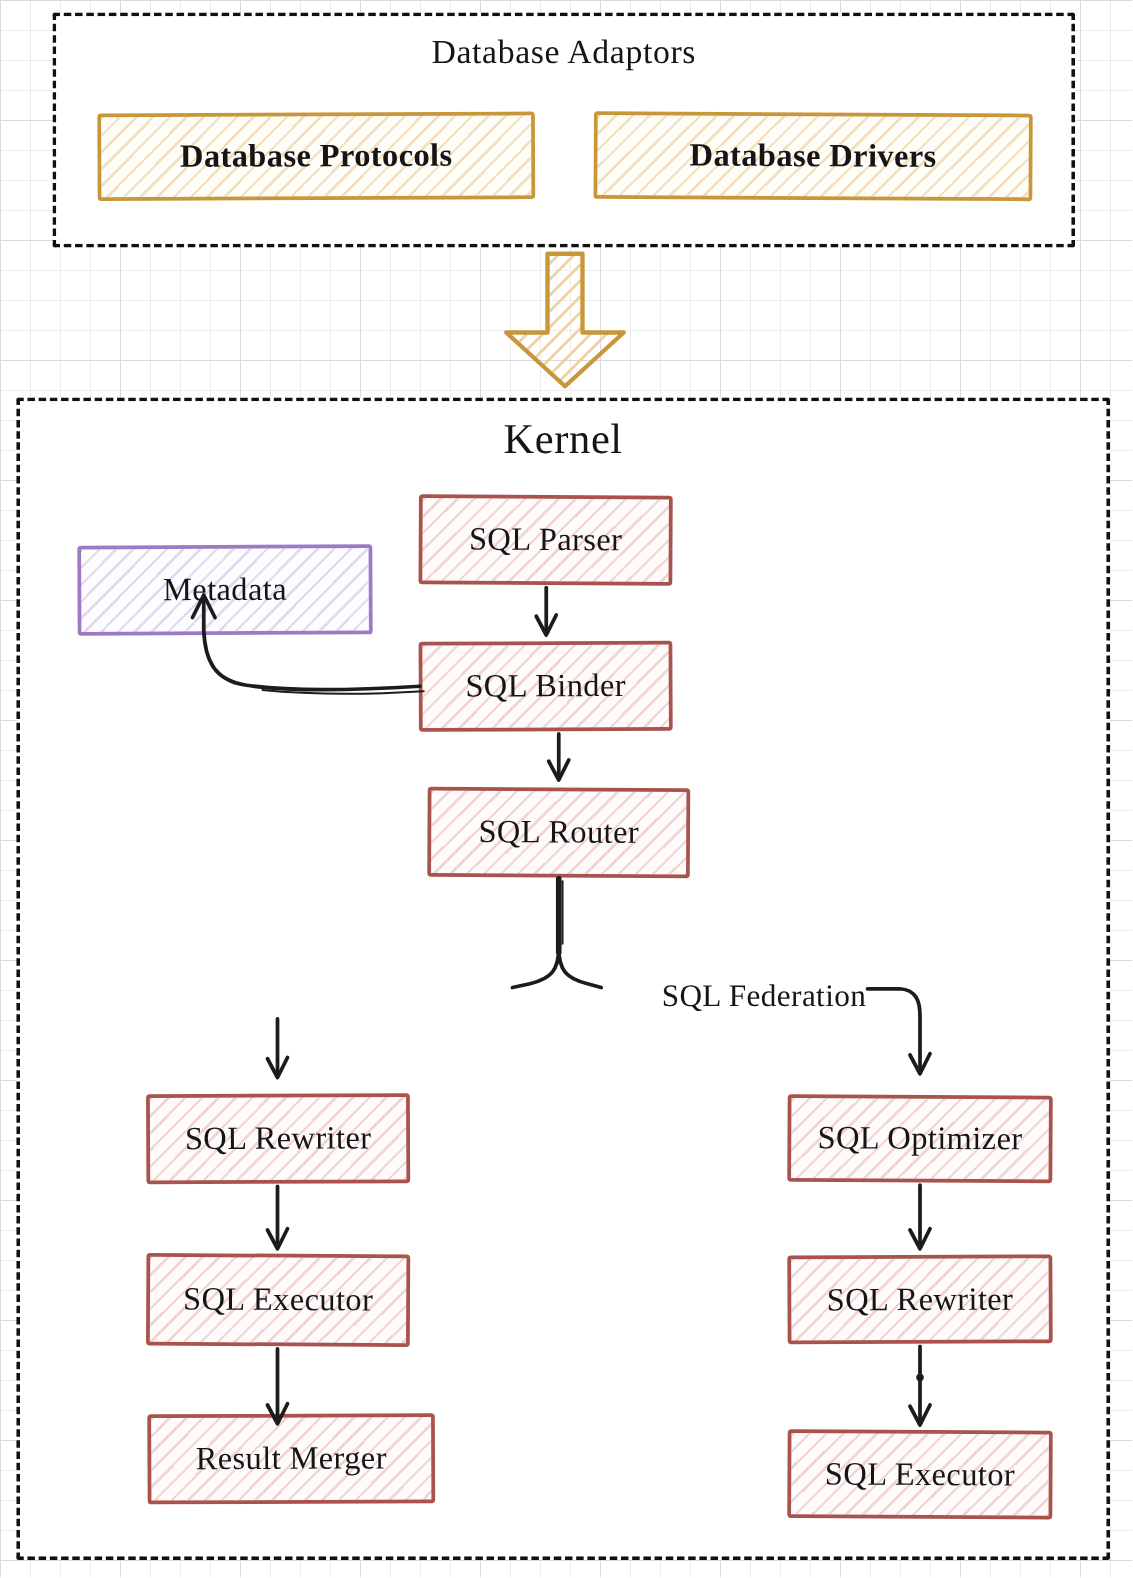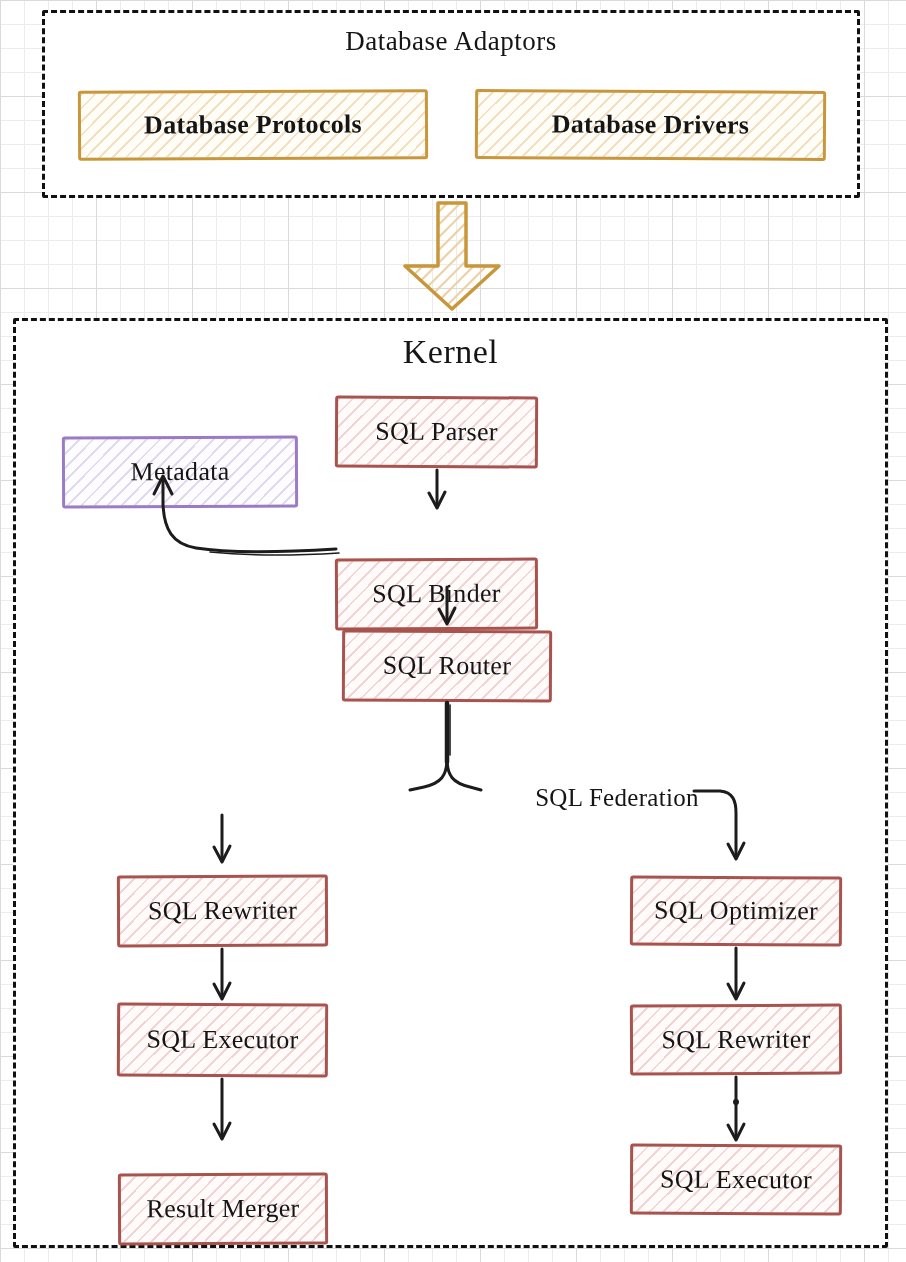--- a/index.html
+++ b/index.html
@@ -54,28 +54,28 @@
   <div class="group" style="left:42px;top:10px;width:818px;height:188px;"></div>
   <div class="group-title" style="left:42px;top:26px;width:818px;">Database Adaptors</div>
   <div class="node orange r-1" style="left:78px;top:90px;width:350px;height:70px;">Database Protocols</div>
   <div class="node orange r1" style="left:475px;top:90px;width:351px;height:70px;">Database Drivers</div>
 
   <div class="group" style="left:13px;top:318px;width:875px;height:930px;"></div>
   <div class="group-title" style="left:13px;top:333px;width:875px;font-size:34px;">Kernel</div>
 
   <div class="node purple r-1" style="left:62px;top:396px;width:236px;height:72px;margin-top:40px;">Metadata</div>
   <div class="node red r1" style="left:335px;top:396px;width:203px;height:72px;">SQL Parser</div>
-  <div class="node red r-1" style="left:335px;top:513px;width:203px;height:72px;margin-top:45px;">SQL Binder</div>
+  <div class="node red r-1" style="left:335px;top:513px;width:203px;height:72px;">SQL Binder</div>
   <div class="node red r1" style="left:342px;top:630px;width:210px;height:72px;">SQL Router</div>
 
-  <div class="branch-label" style="left:512px;top:784px;width:210px;">SQL Federation</div>
+  <div class="branch-label" style="left:483px;top:784px;width:210px;text-align:right;">SQL Federation</div>
 
   <div class="node red r-1" style="left:117px;top:875px;width:211px;height:72px;">SQL Rewriter</div>
   <div class="node red r1" style="left:117px;top:1003px;width:211px;height:74px;">SQL Executor</div>
-  <div class="node red r-1" style="left:118px;top:1173px;width:210px;height:72px;">Result Merger</div>
+  <div class="node red r-1" style="left:118px;top:1131px;width:230px;height:72px;">Result Merger</div>
 
   <div class="node red r1" style="left:630px;top:876px;width:212px;height:70px;">SQL Optimizer</div>
   <div class="node red r-1" style="left:630px;top:1004px;width:212px;height:71px;">SQL Rewriter</div>
   <div class="node red r1" style="left:630px;top:1144px;width:212px;height:71px;">SQL Executor</div>
 
   <svg class="wires" width="906" height="1262" viewBox="0 0 906 1262">
     <defs>
       <pattern id="hatchOrange" patternUnits="userSpaceOnUse" width="9" height="9" patternTransform="rotate(45)">
         <line x1="1" y1="0" x2="1" y2="9" stroke="#ecd0a0" stroke-width="2.2"></line>
       </pattern>

